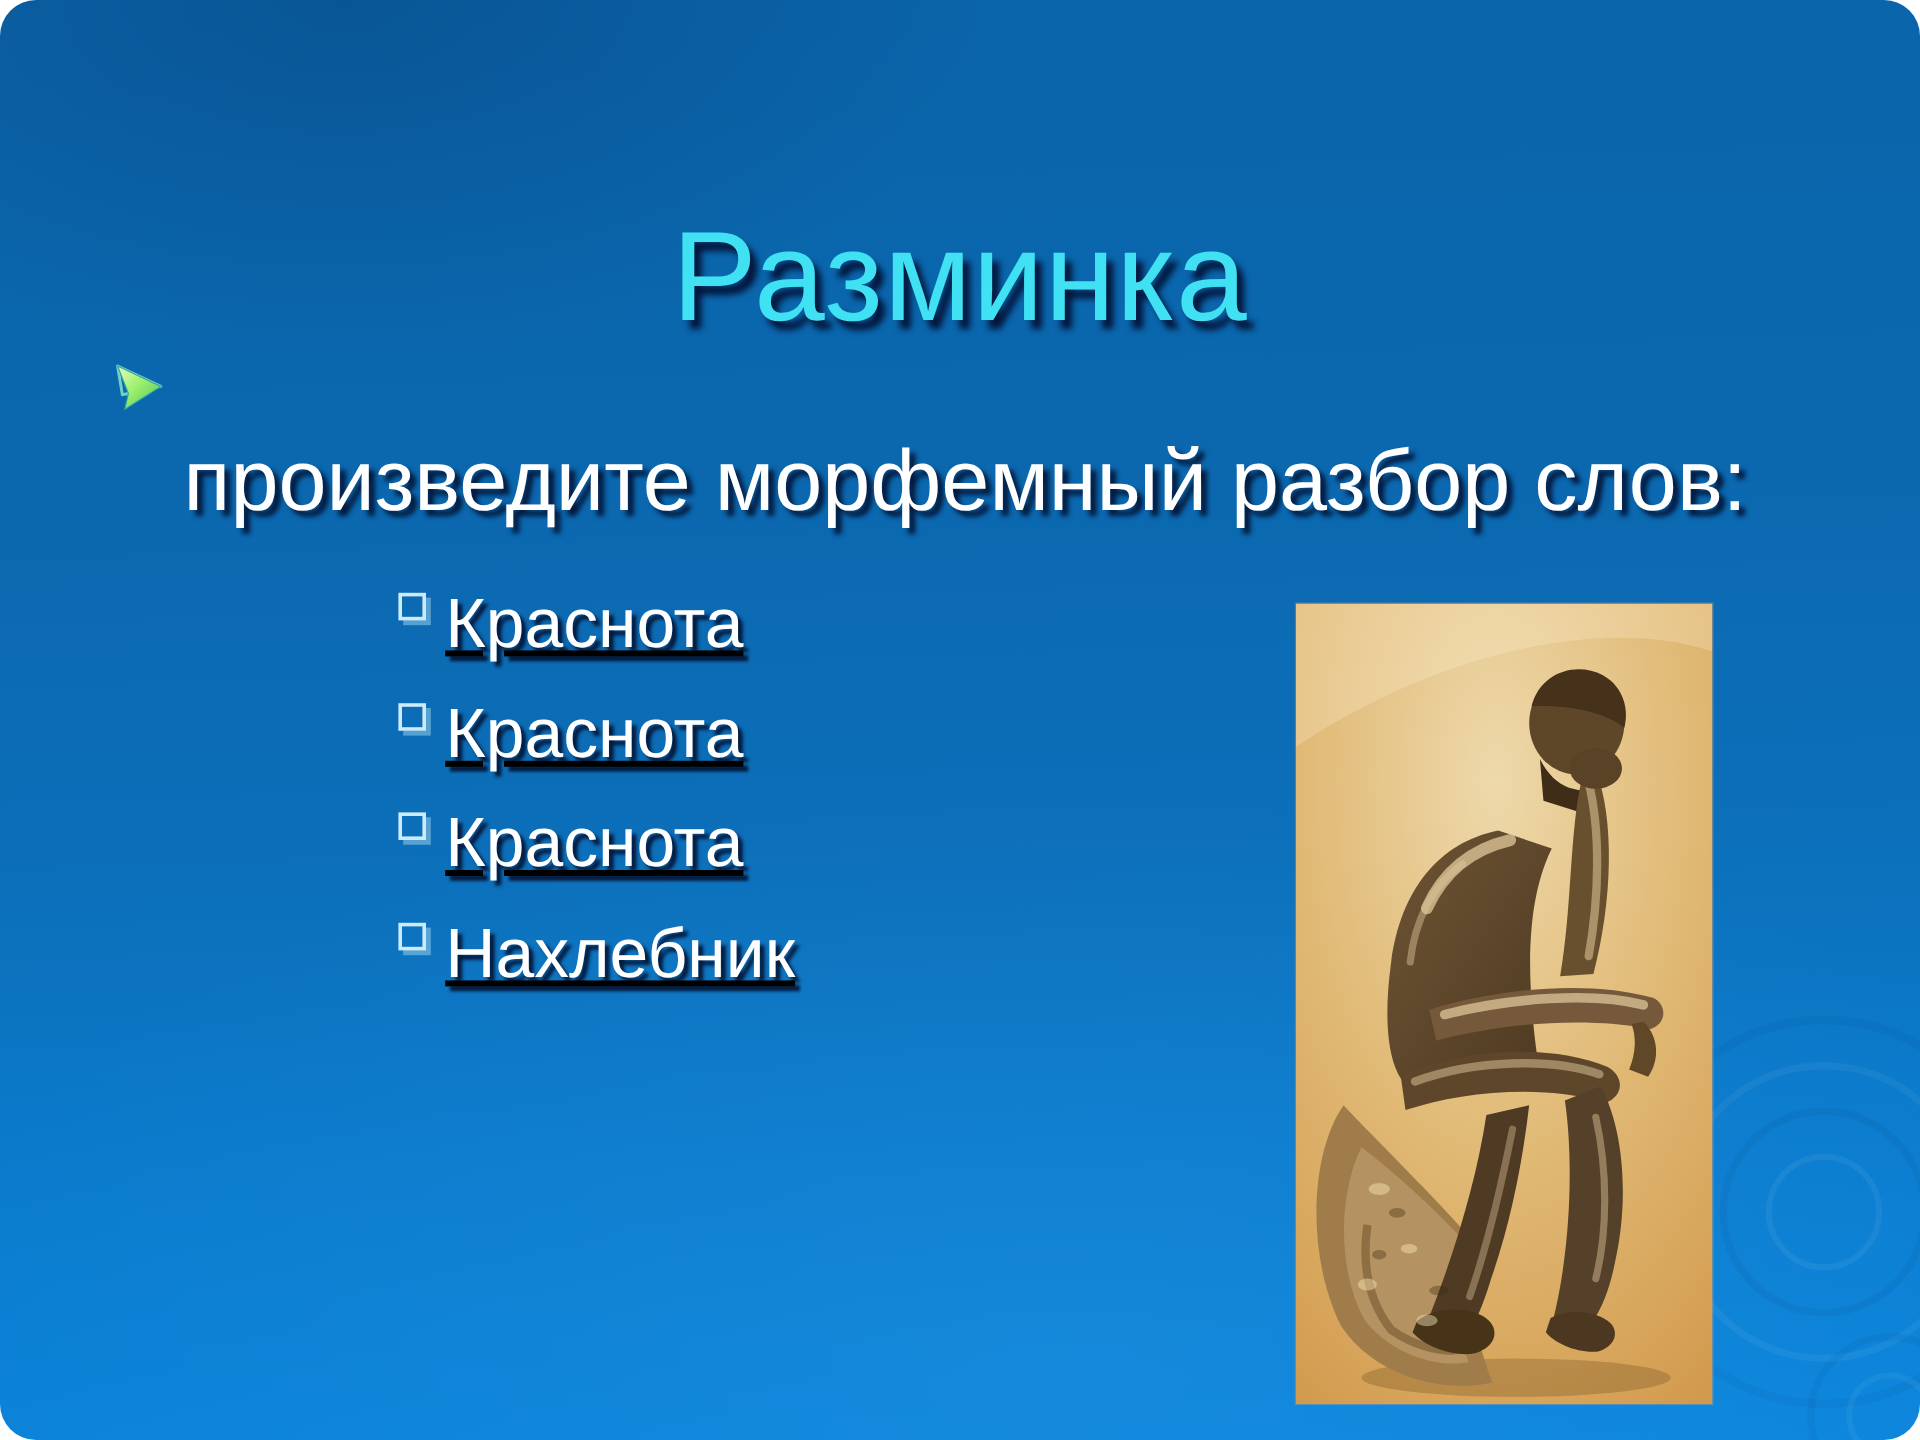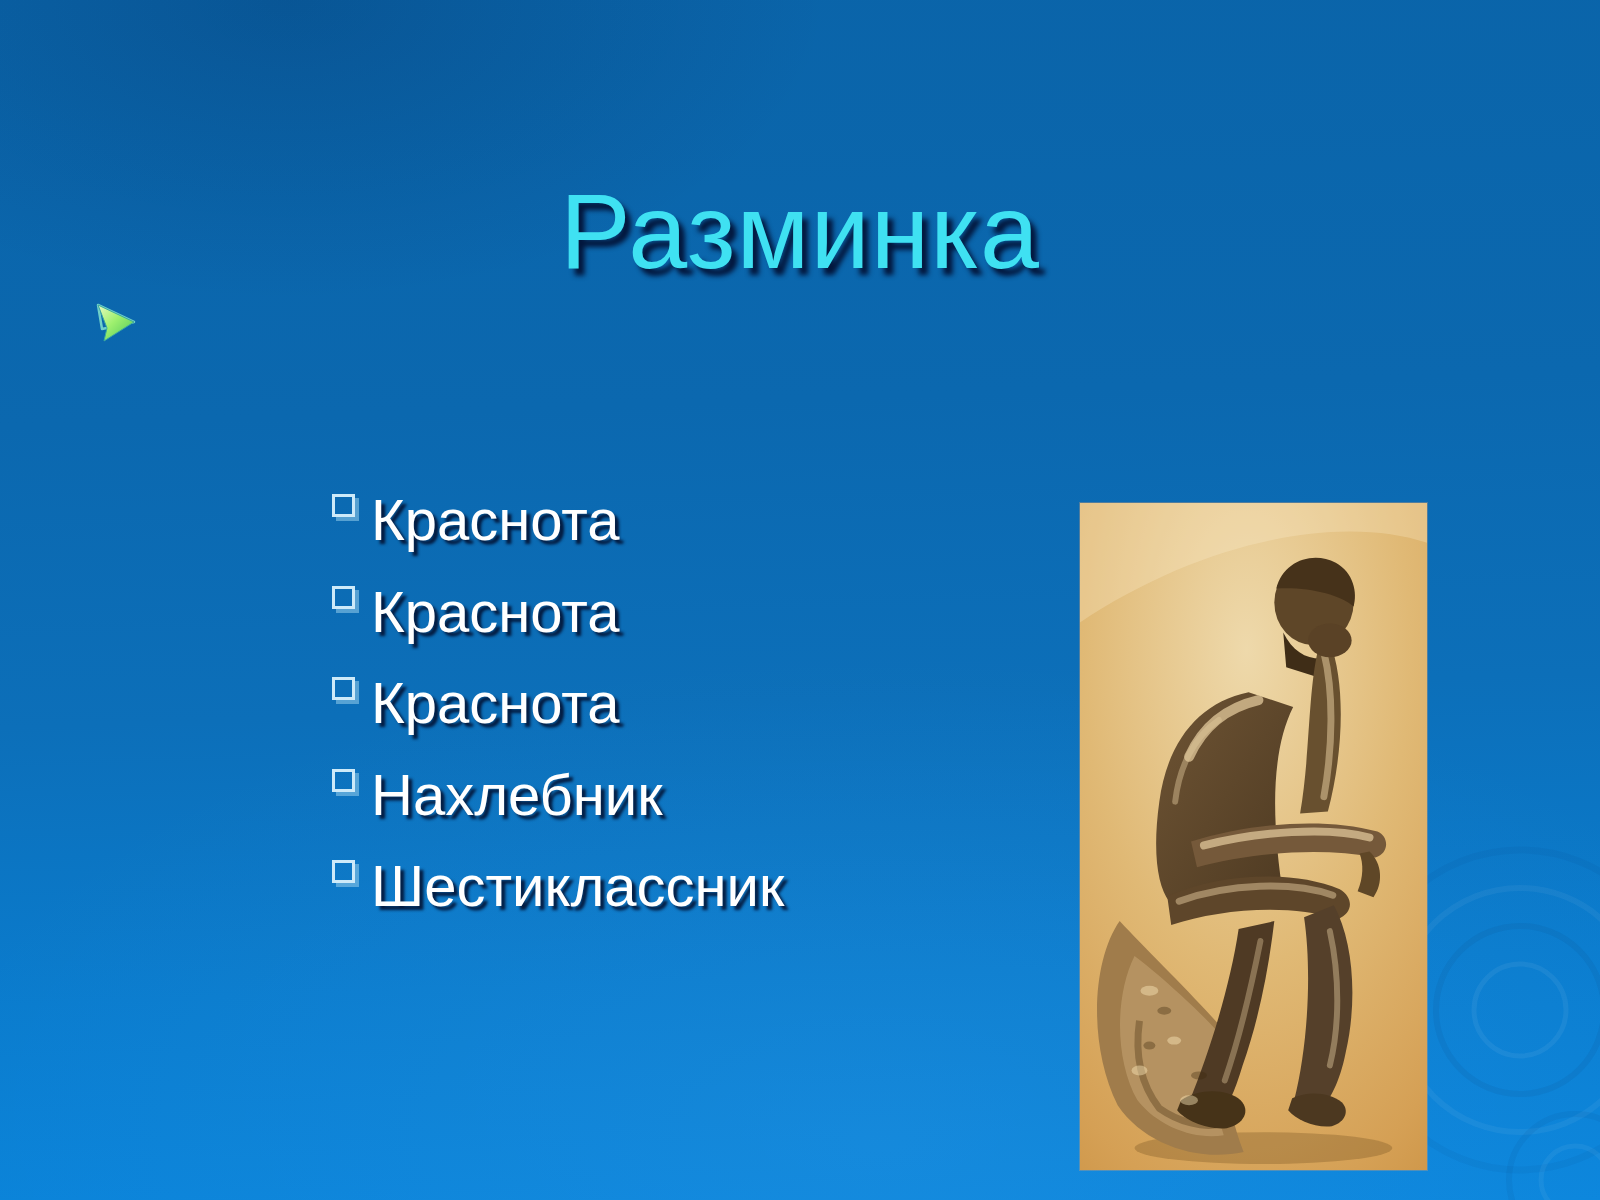--- a/index.html
+++ b/index.html
@@ -7,20 +7,21 @@
     width:1600px;height:1200px;
     font-family:"Liberation Sans","DejaVu Sans",sans-serif;
     overflow:hidden;position:relative;
   }
   .slide{
     position:absolute;inset:0;
     background:
       radial-gradient(ellipse 900px 500px at 18% 0%, rgba(0,20,60,0.18), rgba(0,20,60,0) 60%),
       radial-gradient(ellipse 1400px 700px at 55% 95%, rgba(120,200,255,0.10), rgba(120,200,255,0) 70%),
       linear-gradient(178deg,#0a64a9 0%, #0b68af 34%, #0c6fb9 58%, #0a7cce 80%, #0a85dc 100%);
+    border-radius: 30px;
   }
   
   .ripples{position:absolute;right:0;bottom:0;width:420px;height:420px;pointer-events:none;}
 
   .title{
     position:absolute;left:0;top:100px;width:100%;
     text-align:center;
     font-size:106px;font-weight:400;letter-spacing:1px;
     color:#3fe1f2;
     text-shadow:6px 7px 5px rgba(2,8,40,0.85);
@@ -32,21 +33,21 @@
   }
 
   .lead{
     position:absolute;left:153px;top:282px;width:1360px;
     font-size:72px;line-height:95px;color:#ffffff;
     text-shadow:5px 5px 4px rgba(2,10,40,0.85);
   }
   .lead .line{display:block;}
 
   .word-list{
-    position:absolute;left:332px;top:474px;width:720px;
+    position:absolute;left:332px;top:474px;width:720px;text-decoration:underline;
   }
   .word-item{
     display:flex;align-items:flex-start;
     height:91.5px;line-height:91.5px;
     font-size:58px;color:#ffffff;
     text-shadow:4px 4px 3px rgba(2,10,40,0.85);
     white-space:nowrap;
   }
   .sq-bullet{
     flex:0 0 auto;
@@ -87,42 +88,39 @@
         <stop offset="0" stop-color="#e8fbc0"></stop>
         <stop offset="0.45" stop-color="#9ef06e"></stop>
         <stop offset="1" stop-color="#49c35a"></stop>
       </linearGradient>
     </defs>
     <path d="M6 6 L42 23 L10 30 Z" fill="none" stroke="#6fd0c8" stroke-width="2.5" stroke-linejoin="round"></path>
     <path d="M6 6 L42 23 L12 42 L15 29 Z" fill="url(#ag)" stroke="#3aa8a0" stroke-width="1"></path>
   </svg>
 
   <p class="lead">
+    <span class="line">произведите морфемный разбор слов:</span>
   </p>
 
   <div class="word-list">
     <div class="word-item">
       <span class="sq-bullet"></span>
       <span>Краснота</span>
     </div>
     <div class="word-item">
       <span class="sq-bullet"></span>
       <span>Краснота</span>
     </div>
     <div class="word-item">
       <span class="sq-bullet"></span>
       <span>Краснота</span>
     </div>
     <div class="word-item">
       <span class="sq-bullet"></span>
       <span>Нахлебник</span>
-    </div>
-    <div class="word-item">
-      <span class="sq-bullet"></span>
-      <span>Шестиклассник</span>
     </div>
   </div>
 
   <div class="photo">
     <svg viewBox="0 0 350 670" preserveAspectRatio="none">
       <defs>
         <radialGradient id="sep" cx="0.48" cy="0.22" r="1.05">
           <stop offset="0" stop-color="#eed9ab"></stop>
           <stop offset="0.45" stop-color="#e0b975"></stop>
           <stop offset="0.8" stop-color="#d5a055"></stop>

